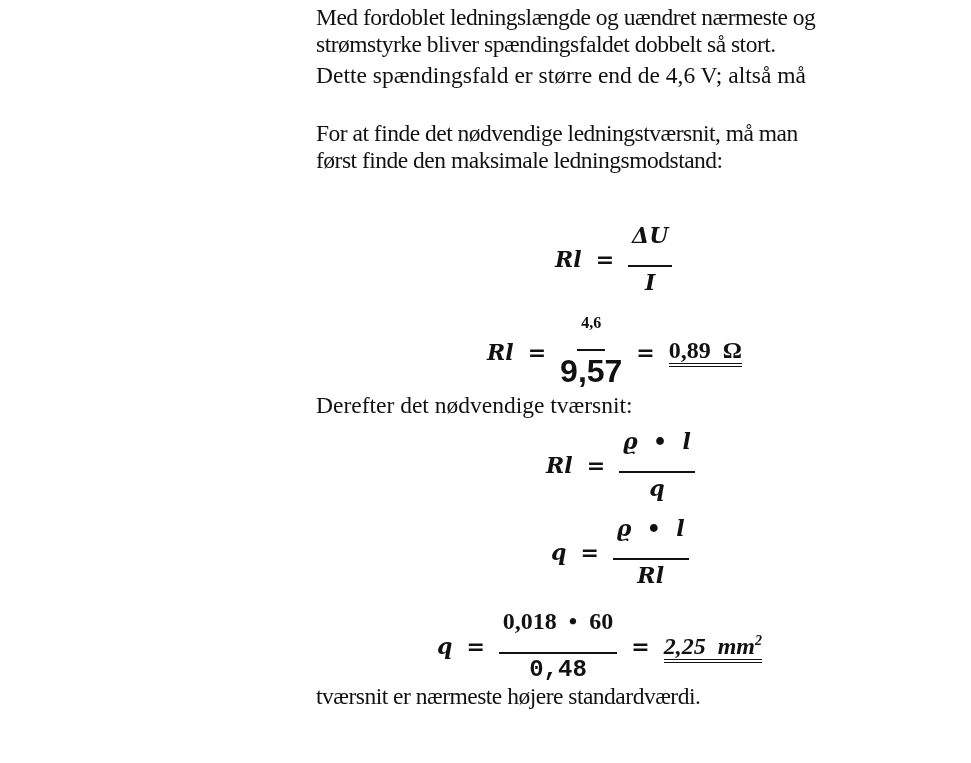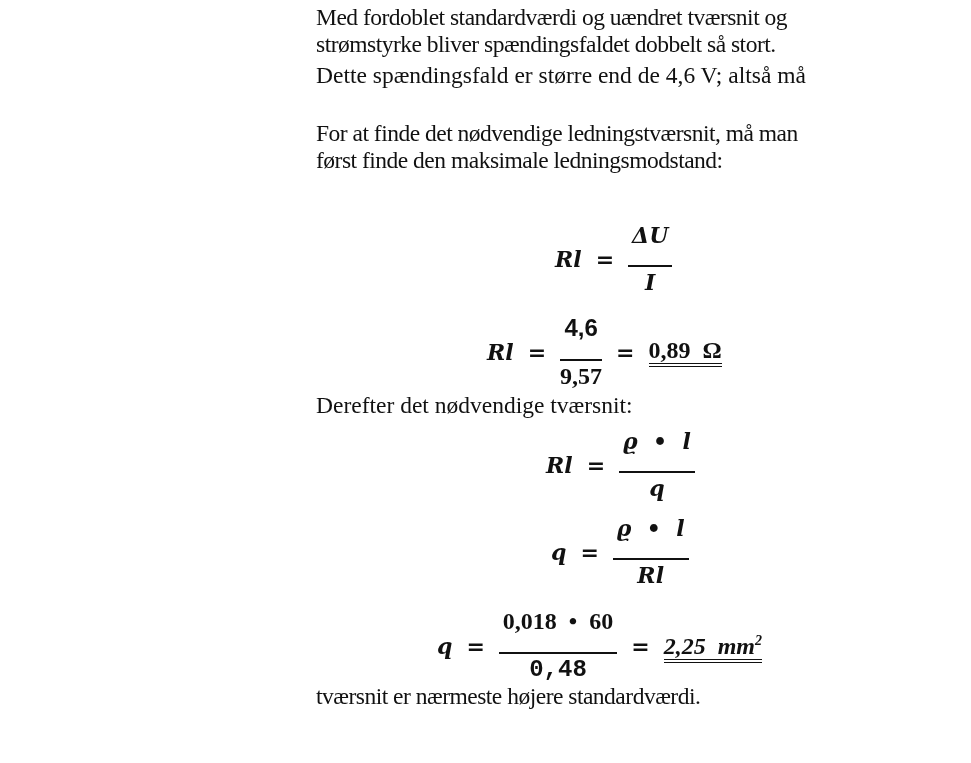--- a/index.html
+++ b/index.html
@@ -55,21 +55,21 @@
       padding-bottom: 1px;
     }
     .result sup { font-size: 14px; vertical-align: 9px; }
     .sup-small { font-size: 13px; vertical-align: 9px; }
     .cond { letter-spacing: -0.5px; }
   </style>
 </head>
 <body>
 
 <div class="para cond" style="top:4px;">
-  <div>Med fordoblet standardværdi og uændret tværsnit og</div>
+  <div>Med fordoblet ledningslængde og uændret nærmeste og</div>
   <div>strømstyrke bliver spændingsfaldet dobbelt så stort.</div>
 </div>
 
 <div class="para" style="top:62px;">
   <div>Dette spændingsfald er større end de 4,6 V; altså må</div>
 </div>
 
 <div class="para cond" style="top:120px;">
   <div>For at finde det nødvendige ledningstværsnit, må man</div>
   <div>først finde den maksimale ledningsmodstand:</div>
@@ -81,22 +81,22 @@
   <span class="frac">
     <span class="num ital">ΔU</span>
     <span class="den ital">I</span>
   </span>
 </div>
 
 <div class="eq" style="left:487px; top:314px;">
   <span class="lhs">Rl</span>
   <span class="eqsign">=</span>
   <span class="frac">
-    <span class="num" style="font-family:Liberation Sans, sans-serif; font-size:24px;">4,6</span>
-    <span class="den" style="font-family:Liberation Serif, serif; font-size:24px;">9,57</span>
+    <span class="num" style="font-family:Liberation Serif, serif; font-size:16px;">4,6</span>
+    <span class="den" style="font-family:Liberation Sans, sans-serif; font-size:32px;">9,57</span>
   </span>
   <span class="eqsign">=</span>
   <span class="result" style="font-family:'Liberation Serif', serif; font-size:24px; white-space:pre;">0,89  Ω</span>
 </div>
 
 <div class="para" style="top:392px;">
   <div>Derefter det nødvendige tværsnit:</div>
 </div>
 
 <div class="eq" style="left:546px; top:428px;">

